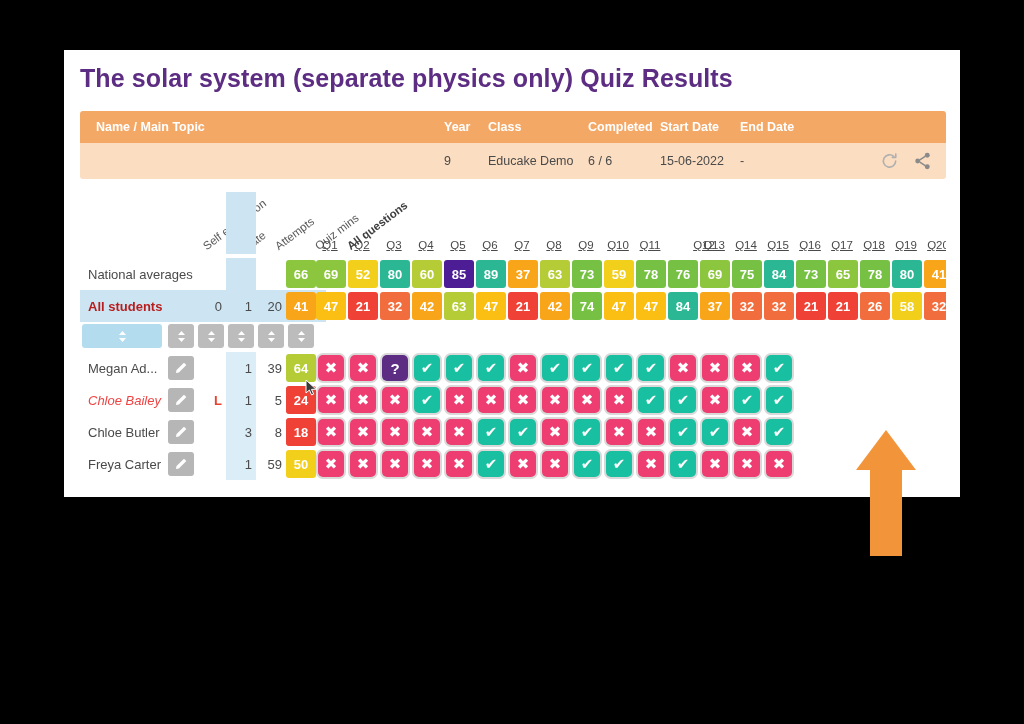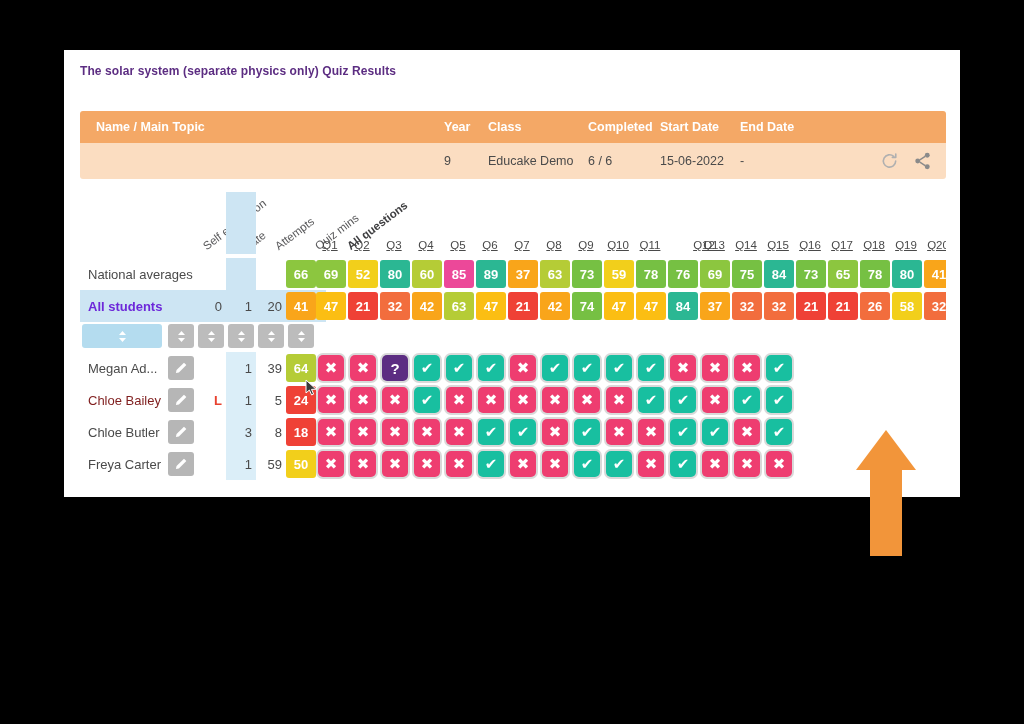--- a/index.html
+++ b/index.html
@@ -10,21 +10,21 @@
   }
   .stage{position:relative;width:1024px;height:724px;}
 
   
   .card{
     position:absolute;left:64px;top:50px;width:896px;height:447px;
     background:#ffffff;overflow:hidden;
   }
   .page-title{
     position:absolute;left:16px;top:14px;
-    font-size:12px;font-weight:bold;color:#5c2d82;letter-spacing:.1px;
+    font-size:25px;font-weight:bold;color:#5c2d82;letter-spacing:.1px;
     white-space:nowrap;
   }
 
   
   .meta{position:absolute;left:16px;top:61px;width:866px;}
   .meta-head{
     background:#f4a866;color:#ffffff;height:32px;border-radius:3px 3px 0 0;
     position:relative;font-size:12.5px;font-weight:bold;
   }
   .meta-body{
@@ -59,22 +59,22 @@
   .qh{
     position:absolute;top:0;width:30px;text-align:center;
     font-size:11.5px;color:#4a4a4a;text-decoration:underline;
   }
 
   .row{position:absolute;left:0;width:866px;}
   .rlabel{
     position:absolute;left:8px;top:50%;transform:translateY(-50%);
     font-size:13px;color:#4a4a4a;white-space:nowrap;
   }
-  .rlabel.bold{font-weight:bold;color:#6d28d9;}
-  .rlabel.late{color:#7f1d1d;}
+  .rlabel.bold{font-weight:bold;color:#b91c1c;}
+  .rlabel.late{color:#ef4444;font-style:italic;}
   .col-num{position:absolute;top:50%;transform:translateY(-50%);
     width:30px;text-align:right;font-size:13px;color:#4a4a4a;}
   .cellbg{position:absolute;top:0;height:100%;}
 
   .sq{
     position:absolute;width:30px;height:28px;border-radius:3px;
     display:flex;align-items:center;justify-content:center;
     color:#fff;font-size:13px;font-weight:bold;
   }
   .mark{
@@ -207,21 +207,21 @@
         </div>
       <div id="rows">
           <div class="row" style="top: 66px; height: 32px;">
             <div class="cellbg" style="left: 146px; width: 30px; background: rgb(205, 229, 243);"></div>
             <span class="rlabel">National averages</span>
             <div class="sq" style="left: 206px; top: 2px; background: rgb(140, 198, 63);">66</div>
             <div class="sq" style="left: 236px; top: 2px; background: rgb(140, 198, 63);">69</div>
             <div class="sq" style="left: 268px; top: 2px; background: rgb(242, 207, 27);">52</div>
             <div class="sq" style="left: 300px; top: 2px; background: rgb(43, 183, 147);">80</div>
             <div class="sq" style="left: 332px; top: 2px; background: rgb(181, 204, 54);">60</div>
-            <div class="sq" style="left: 364px; top: 2px; background: #ec4899;">85</div>
+            <div class="sq" style="left: 364px; top: 2px; background: #4c1d95;">85</div>
             <div class="sq" style="left: 396px; top: 2px; background: rgb(43, 183, 147);">89</div>
             <div class="sq" style="left: 428px; top: 2px; background: rgb(249, 165, 26);">37</div>
             <div class="sq" style="left: 460px; top: 2px; background: rgb(181, 204, 54);">63</div>
             <div class="sq" style="left: 492px; top: 2px; background: rgb(118, 192, 67);">73</div>
             <div class="sq" style="left: 524px; top: 2px; background: rgb(242, 207, 27);">59</div>
             <div class="sq" style="left: 556px; top: 2px; background: rgb(118, 192, 67);">78</div>
             <div class="sq" style="left: 588px; top: 2px; background: rgb(118, 192, 67);">76</div>
             <div class="sq" style="left: 620px; top: 2px; background: rgb(140, 198, 63);">69</div>
             <div class="sq" style="left: 652px; top: 2px; background: rgb(118, 192, 67);">75</div>
             <div class="sq" style="left: 684px; top: 2px; background: rgb(43, 183, 147);">84</div>

